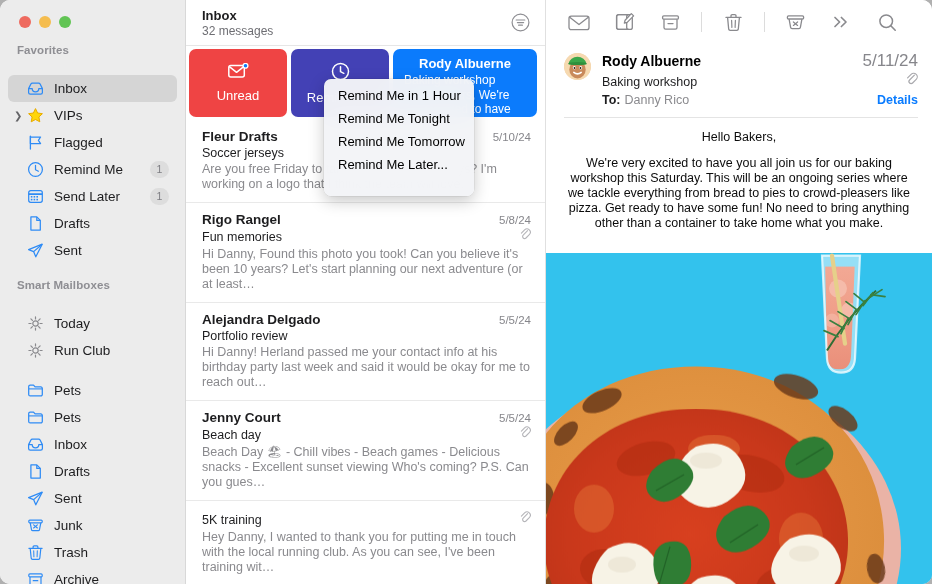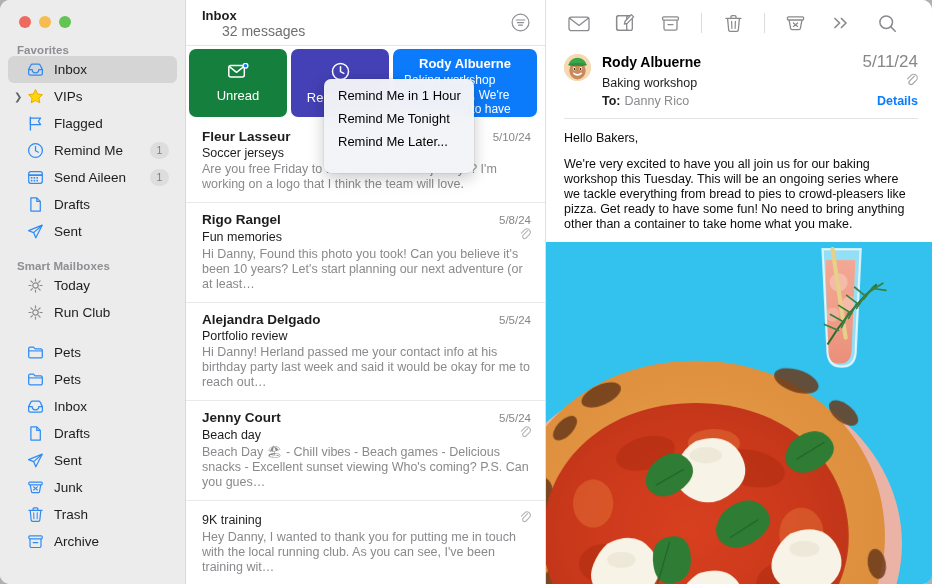--- a/index.html
+++ b/index.html
@@ -40,21 +40,21 @@
     width: 12px; height: 12px; border-radius: 50%;
   }
   .tl.red { background: #ee6a5f; }
   .tl.yellow { background: #f5bd4f; }
   .tl.green { background: #61c454; }
 
   .section-header {
     font-size: 11.5px;
     color: #8e8e93;
     font-weight: 600;
-    padding: 2px 0 0 17px;
+    padding: 2px 0 19px 17px;
     letter-spacing: 0.1px;
   }
   .sb-row {
     display: flex;
     align-items: center;
     height: 27px;
     margin: 0 8px;
     padding-left: 9px;
     border-radius: 6px;
     font-size: 13.5px;
@@ -109,42 +109,42 @@
   .list-header {
     height: 46px;
     border-bottom: 1px solid #e6e6e6;
     display: flex;
     align-items: center;
     padding: 0 14px 0 16px;
     justify-content: space-between;
     background: #ffffff;
   }
   .lh-title { font-size: 13px; font-weight: bold; color: #1d1d1f; line-height: 15px;}
-  .lh-sub { font-size: 14px; color: #6e6e73; line-height: 14px; margin-top: 1px; margin-left: 20px;}
+  .lh-sub { font-size: 12px; color: #6e6e73; line-height: 14px; margin-top: 1px;}
   .filter-btn { width: 22px; height: 22px; display:flex; align-items:center; justify-content:center;}
 
   .swipe-strip {
     position: relative;
     height: 74px;
     display: flex;
     padding: 3px 0 3px 0;
     gap: 4px;
   }
   .swipe-btn {
     width: 98px;
     flex: 0 0 98px;
     border-radius: 7px;
     display: flex;
     flex-direction: column;
     align-items: center;
     justify-content: center;
     color: #fff;
     gap: 5px;
   }
-  .swipe-btn.unread { background: #15803d; margin-left: 3px; }
+  .swipe-btn.unread { background: #ef4444; margin-left: 3px; }
   .swipe-btn.remind { background: #4341b5; }
   .swipe-label { font-size: 13px; }
 
   .sel-row {
     flex: 1 1 auto;
     margin-right: 8px;
     border-radius: 7px;
     background: #0b7bfc;
     color: #ffffff;
     padding: 7px 11px 6px 11px;
@@ -244,24 +244,25 @@
   .hdr-from { font-size: 14px; font-weight: bold; color: #000; }
   .hdr-date { font-size: 17px; color: #86868b; }
   .hdr-subject { font-size: 12.5px; color: #1d1d1f; margin-top: 2px;}
   .hdr-to { font-size: 12.5px; margin-top: 3px; text-align: right; }
   .hdr-to b { color: #1d1d1f; font-weight: bold; }
   .hdr-to span { color: #8a8a8e; margin-left: 4px;}
   .details-link { font-size: 12.5px; color: #0a7cff; font-weight: bold;}
   .hdr-divider { height:1px; background: #e4e4e4; margin: 10px 14px 0 18px; }
 
   .body-text {
-    padding: 12px 18px 10px 18px;
+    padding: 12px 18px 22px 18px;
     font-size: 12.5px;
     line-height: 15px;
     color: #0c0c0c;
+    text-align: center;
   }
   .body-para { margin-bottom: 11px; }
   .body-para:last-child { margin-bottom: 0; }
 
   .photo {
     flex: 1 1 auto;
     position: relative;
     overflow: hidden;
     background: #35c3ee;
     min-height: 0;
@@ -330,21 +331,21 @@
               <g fill="#2e8bf5">
                 <rect x="3.8" y="8" width="1.6" height="1.6"></rect>
                 <rect x="6.6" y="8" width="1.6" height="1.6"></rect>
                 <rect x="9.4" y="8" width="1.6" height="1.6"></rect>
                 <rect x="3.8" y="10.8" width="1.6" height="1.6"></rect>
                 <rect x="6.6" y="10.8" width="1.6" height="1.6"></rect>
                 <rect x="9.4" y="10.8" width="1.6" height="1.6"></rect>
               </g>
             </svg>
           </span>
-          <span class="sb-label">Send Aileen</span>
+          <span class="sb-label">Send Later</span>
           <span class="sb-badge">1</span>
         </div>
         <div class="sb-row">
           <span class="sb-disclosure"></span>
           <span class="sb-icon">
             <svg width="17" height="17" viewBox="0 0 17 17">
               <path d="M3.9 1.9 L9.8 1.9 L13.3 5.4 L13.3 15.1 L3.9 15.1 Z" fill="none" stroke="#2e8bf5" stroke-width="1.25" stroke-linejoin="round"></path>
               <path d="M9.8 1.9 L9.8 5.4 L13.3 5.4" fill="none" stroke="#2e8bf5" stroke-width="1.25" stroke-linejoin="round"></path>
             </svg>
           </span>
@@ -529,21 +530,21 @@
       <div class="sel-row">
         <div class="sel-from">Rody Albuerne</div>
         <div class="sel-subject">Baking workshop</div>
         <div class="sel-preview">Hello Bakers, We're very excited to have you all join us for our baking workshop this Saturday.</div>
       </div>
     </div>
 
     <div id="message-rows">
         <div class="msg-row">
           <div class="msg-top">
-            <div class="msg-from">Fleur Lasseur</div>
+            <div class="msg-from">Fleur Drafts</div>
             <div class="msg-date">5/10/24</div>
           </div>
           <div class="msg-sub-line">
             <div class="msg-subject">Soccer jerseys</div>
             <span></span>
           </div>
           <div class="msg-preview">Are you free Friday to talk about the new jerseys? I'm working on a logo that I think the team will love.</div>
         </div>
         <div class="msg-row">
           <div class="msg-top">
@@ -577,33 +578,34 @@
           <div class="msg-sub-line">
             <div class="msg-subject">Beach day</div>
             <span><svg width="12" height="14" viewBox="0 0 12 14">
                 <path d="M8.6 3.6 L4.2 8.2 A1.9 1.9 0 0 0 7 11 L10.3 7.6 A3.3 3.3 0 0 0 5.6 2.9 L2.4 6.1" fill="none" stroke="#b5b5b9" stroke-width="1.1" stroke-linecap="round"></path>
               </svg></span>
           </div>
           <div class="msg-preview">Beach Day 🏖 - Chill vibes - Beach games - Delicious snacks - Excellent sunset viewing Who's coming? P.S. Can you gues…</div>
         </div>
         <div class="msg-row">
           <div class="msg-sub-line">
-            <div class="msg-subject">9K training</div>
+            <div class="msg-subject">5K training</div>
             <span><svg width="12" height="14" viewBox="0 0 12 14">
                 <path d="M8.6 3.6 L4.2 8.2 A1.9 1.9 0 0 0 7 11 L10.3 7.6 A3.3 3.3 0 0 0 5.6 2.9 L2.4 6.1" fill="none" stroke="#b5b5b9" stroke-width="1.1" stroke-linecap="round"></path>
               </svg></span>
           </div>
           <div class="msg-preview">Hey Danny, I wanted to thank you for putting me in touch with the local running club. As you can see, I've been training wit…</div>
         </div>
       </div>
 
     <div class="ctx-menu">
       <div id="ctx-items">
           <div class="ctx-item">Remind Me in 1 Hour</div>
           <div class="ctx-item">Remind Me Tonight</div>
+          <div class="ctx-item">Remind Me Tomorrow</div>
           <div class="ctx-item">Remind Me Later...</div>
         </div>
     </div>
 
     <div class="scrollbar"></div>
   </div>
 
   <div class="read-pane">
     <div class="toolbar">
       <div class="tb-btn">
@@ -692,21 +694,21 @@
             <b>To:</b><span>Danny Rico</span>
           </div>
           <div class="details-link">Details</div>
         </div>
       </div>
     </div>
     <div class="hdr-divider"></div>
 
     <div class="body-text">
       <div class="body-para">Hello Bakers,</div>
-      <div class="body-para">We're very excited to have you all join us for our baking workshop this Tuesday. This will be an ongoing series where we tackle everything from bread to pies to crowd-pleasers like pizza. Get ready to have some fun! No need to bring anything other than a container to take home what you make.</div>
+      <div class="body-para">We're very excited to have you all join us for our baking workshop this Saturday. This will be an ongoing series where we tackle everything from bread to pies to crowd-pleasers like pizza. Get ready to have some fun! No need to bring anything other than a container to take home what you make.</div>
     </div>
 
     <div class="photo">
       <svg viewBox="0 0 386 340" preserveAspectRatio="xMidYMid slice">
         <defs>
           <radialGradient id="crust" cx="50%" cy="45%" r="62%">
             <stop offset="0%" stop-color="#e8a04a"></stop>
             <stop offset="62%" stop-color="#e09240"></stop>
             <stop offset="100%" stop-color="#d98c3a"></stop>
           </radialGradient>

